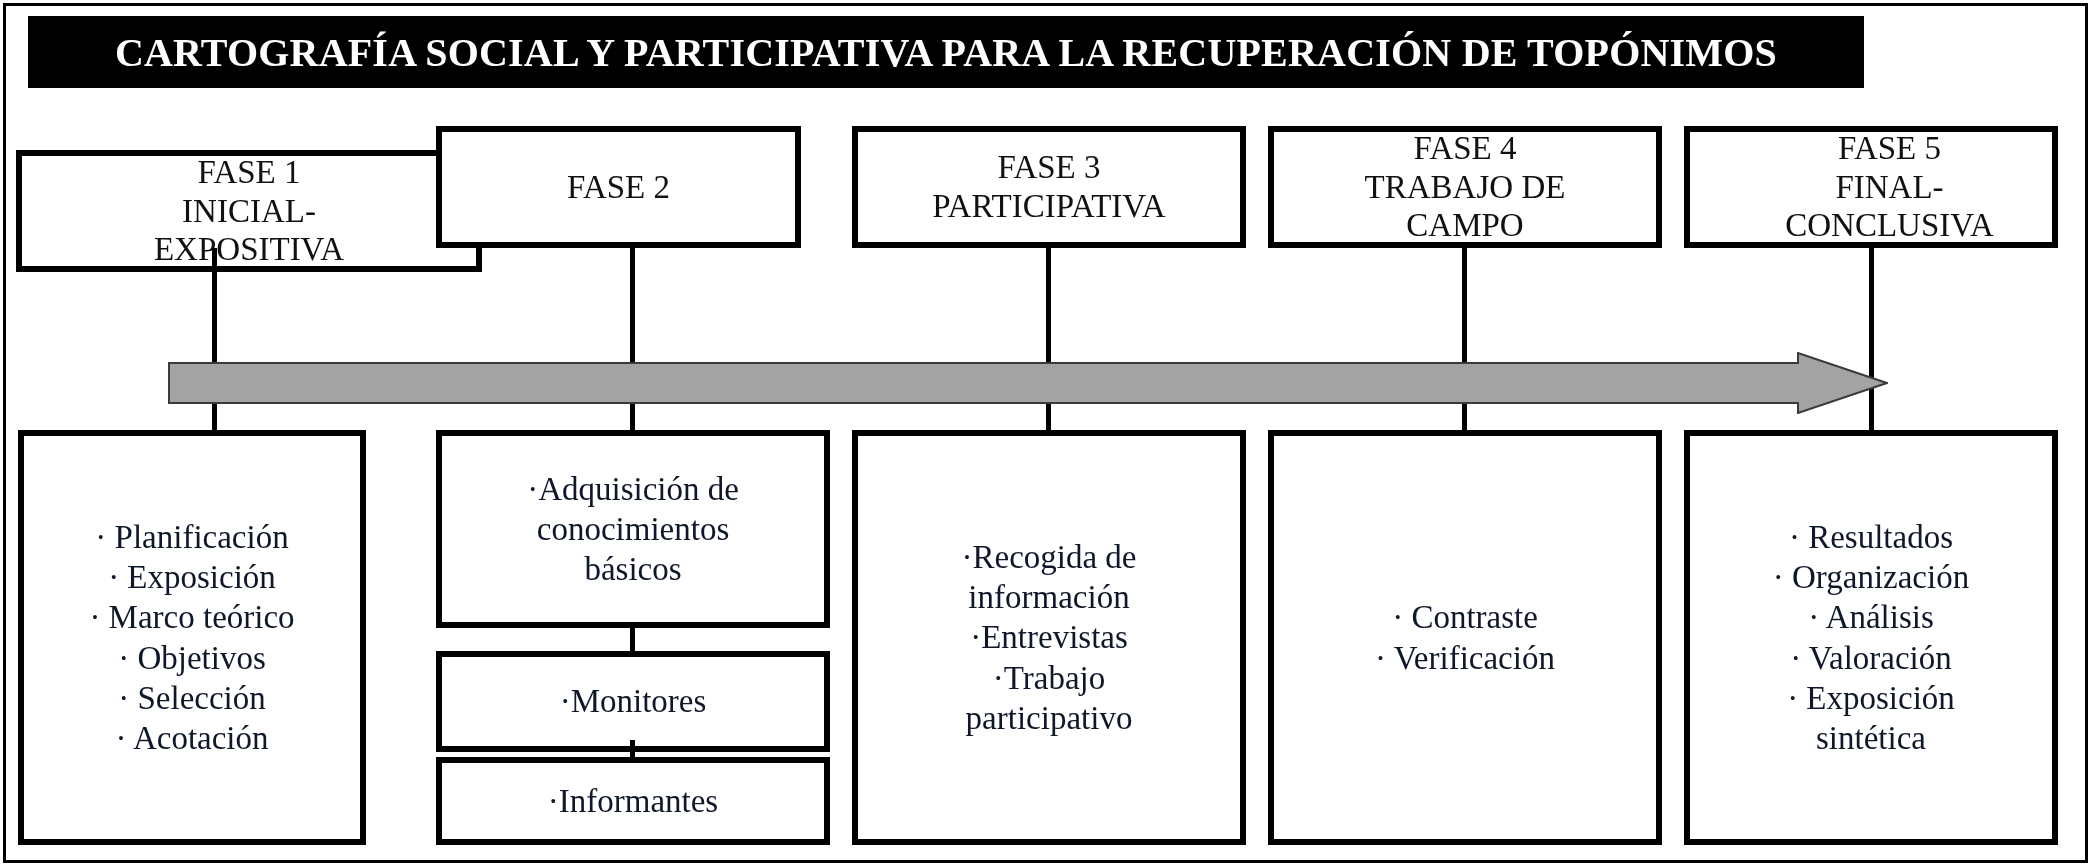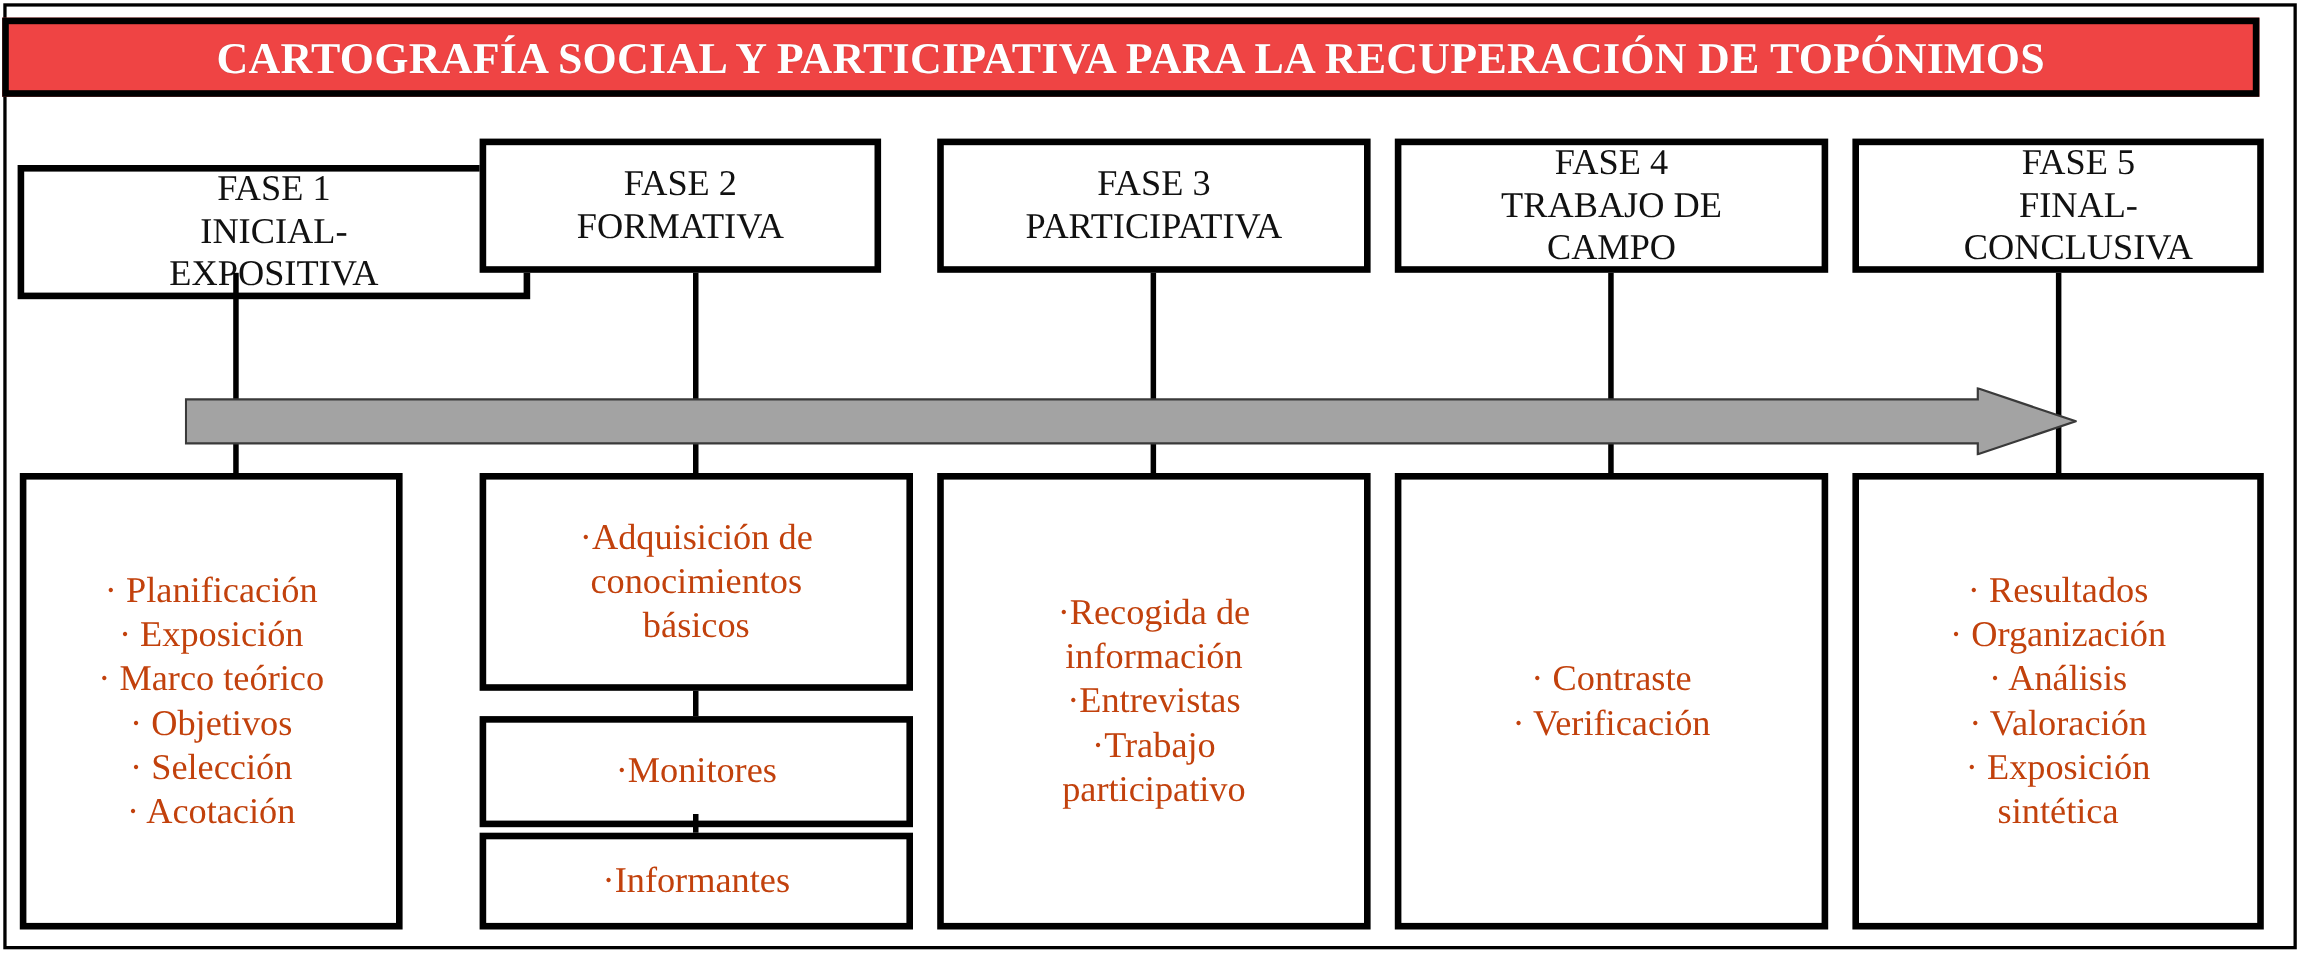--- a/index.html
+++ b/index.html
@@ -28,27 +28,27 @@
     top: 3px;
     width: 2085px;
     height: 860px;
     box-sizing: border-box;
     border: 3px solid #000000;
   }
 
   
   .title-banner {
     position: absolute;
-    left: 2px;
+    left: 28px;
     top: 16px;
-    width: 2052px;
+    width: 1836px;
     height: 72px;
     box-sizing: border-box;
     border: 6px solid #000000;
-    background: #ef4444;
+    background: #000000;
     display: flex;
     align-items: center;
     justify-content: center;
   }
   .title-text {
     color: #ffffff;
     font-weight: bold;
     font-size: 40px;
     letter-spacing: 0.2px;
     white-space: nowrap;
@@ -82,21 +82,21 @@
     border: 6px solid #000000;
     background: #ffffff;
     display: flex;
     flex-direction: column;
     align-items: center;
     justify-content: center;
     line-height: 1.22;
   }
   .detail-line {
     font-size: 33px;
-    color: #c2410c;
+    color: #0f172a;
     white-space: nowrap;
     text-align: center;
   }
 
   
   .connector {
     position: absolute;
     width: 5px;
     background: #000000;
   }
@@ -131,21 +131,20 @@
     <span class="detail-line">· Planificación</span>
     <span class="detail-line">· Exposición</span>
     <span class="detail-line">· Marco teórico</span>
     <span class="detail-line">· Objetivos</span>
     <span class="detail-line">· Selección</span>
     <span class="detail-line">· Acotación</span>
   </div>
 
   <div class="phase-box" style="left:436px; width:365px;">
     <span class="phase-line">FASE 2</span>
-    <span class="phase-line">FORMATIVA</span>
   </div>
   <div class="connector" style="left:630px; top:248px; height:183px;"></div>
   <div class="detail-box" style="left:436px; top:430px; width:394px; height:198px;">
     <span class="detail-line">·Adquisición de</span>
     <span class="detail-line">conocimientos</span>
     <span class="detail-line">básicos</span>
   </div>
   <div class="connector" style="left:630px; top:628px; height:24px;"></div>
   <div class="detail-box" style="left:436px; top:651px; width:394px; height:101px;">
     <span class="detail-line">·Monitores</span>

